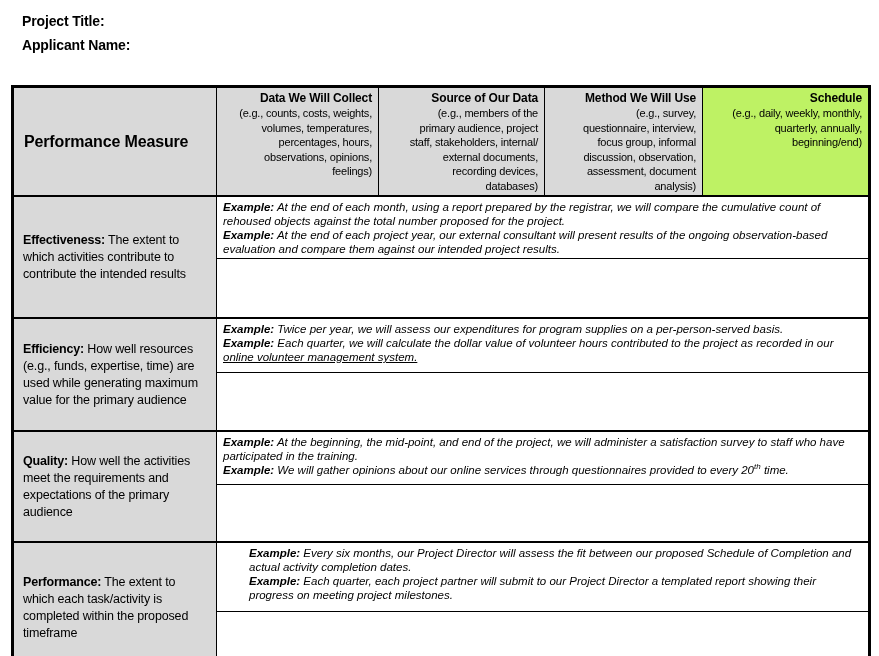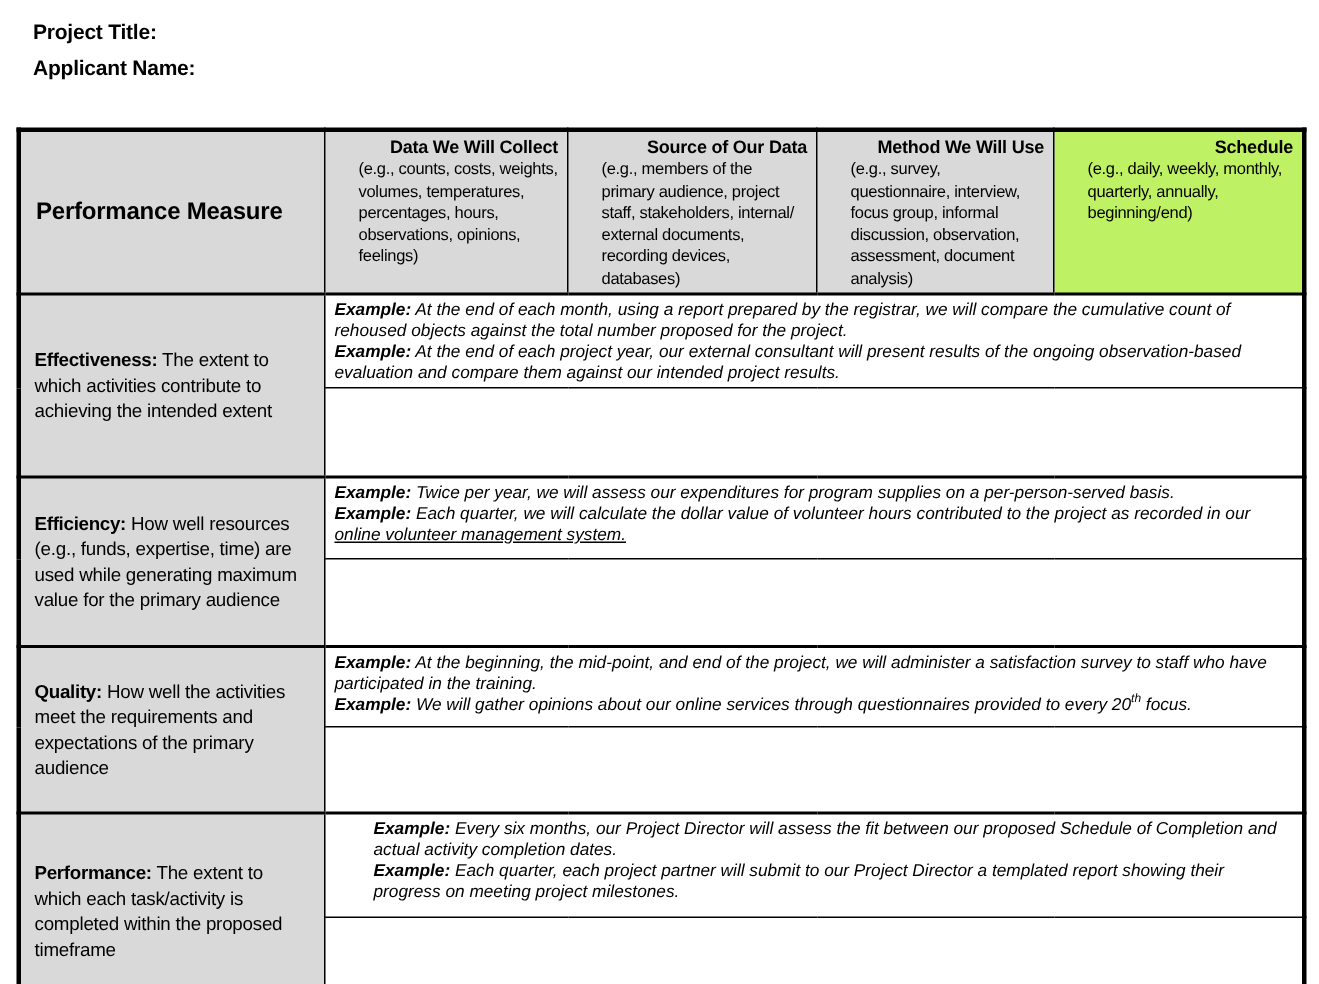--- a/index.html
+++ b/index.html
@@ -35,21 +35,21 @@
   }
   .col-head {
     background:#d9d9d9;
     border-right:1px solid #000;
     border-bottom:2px solid #000;
     padding:3px 6px 2px 6px;
     font-weight:normal;
   }
   .col-head.schedule { background:#bef264; border-right:none; }
   .col-title { font-weight:bold; font-size:12px; text-align:right; line-height:15px; }
-  .col-hint  { font-size:11px; text-align:left; line-height:14.5px; letter-spacing:-0.2px;margin-left:16px; }
+  .col-hint  { font-size:11px; text-align:right; line-height:14.5px; letter-spacing:-0.2px;margin-left:16px; }
 
   .label-cell {
     background:#d9d9d9;
     border-right:1px solid #000;
     border-bottom:2px solid #000;
     vertical-align:middle;
     padding:6px 10px 6px 9px;
     font-size:12.5px; line-height:17px;
   }
   .label-cell b { letter-spacing:-0.2px; }
@@ -107,21 +107,21 @@
       <div class="col-hint">(e.g., survey, questionnaire, interview, focus group, informal discussion, observation, assessment, document analysis)</div>
     </th>
     <th class="col-head schedule">
       <div class="col-title">Schedule</div>
       <div class="col-hint">(e.g., daily, weekly, monthly, quarterly, annually, beginning/end)</div>
     </th>
   </tr>
 
   <tr>
     <td class="label-cell" rowspan="2">
-      <b>Effectiveness:</b><span> The extent to which activities contribute to achieving the intended extent</span>
+      <b>Effectiveness:</b><span> The extent to which activities contribute to contribute the intended results</span>
     </td>
     <td class="example-cell h-ex1" colspan="4">
       <div><span class="ex-label">Example:</span><span> At the end of each month, using a report prepared by the registrar, we will compare the cumulative count of rehoused objects against the total number proposed for the project.</span></div>
       <div><span class="ex-label">Example:</span><span> At the end of each project year, our external consultant will present results of the ongoing observation-based evaluation and compare them against our intended project results.</span></div>
     </td>
   </tr>
   <tr>
     <td class="entry-cell h-en1" colspan="4"></td>
   </tr>
 
@@ -137,21 +137,21 @@
   <tr>
     <td class="entry-cell h-en2" colspan="4"></td>
   </tr>
 
   <tr>
     <td class="label-cell" rowspan="2">
       <b>Quality:</b><span> How well the activities meet the requirements and expectations of the primary audience</span>
     </td>
     <td class="example-cell h-ex3" colspan="4">
       <div><span class="ex-label">Example:</span><span> At the beginning, the mid-point, and end of the project, we will administer a satisfaction survey to staff who have participated in the training.</span></div>
-      <div><span class="ex-label">Example:</span><span> We will gather opinions about our online services through questionnaires provided to every 20</span><sup class="ex-sup">th</sup><span> focus.</span></div>
+      <div><span class="ex-label">Example:</span><span> We will gather opinions about our online services through questionnaires provided to every 20</span><sup class="ex-sup">th</sup><span> time.</span></div>
     </td>
   </tr>
   <tr>
     <td class="entry-cell h-en3" colspan="4"></td>
   </tr>
 
   <tr>
     <td class="label-cell" rowspan="2">
       <b>Performance:</b><span> The extent to which each task/activity is completed within the proposed timeframe</span>
     </td>

